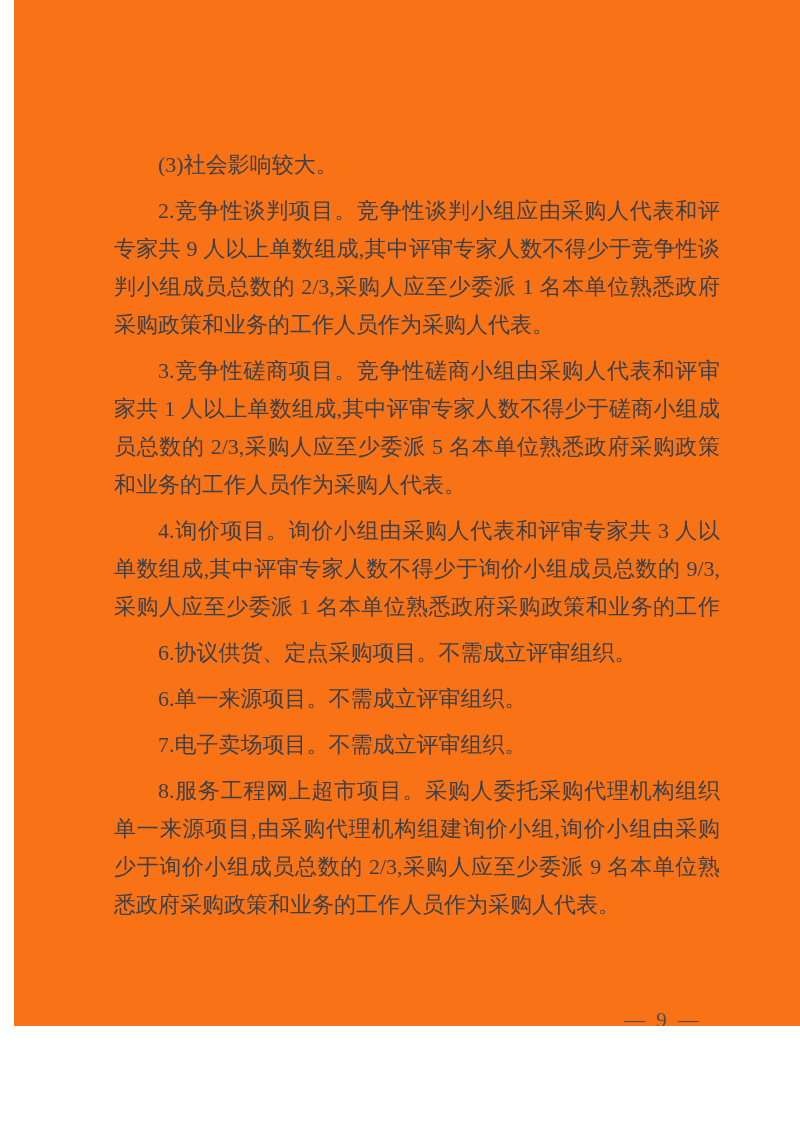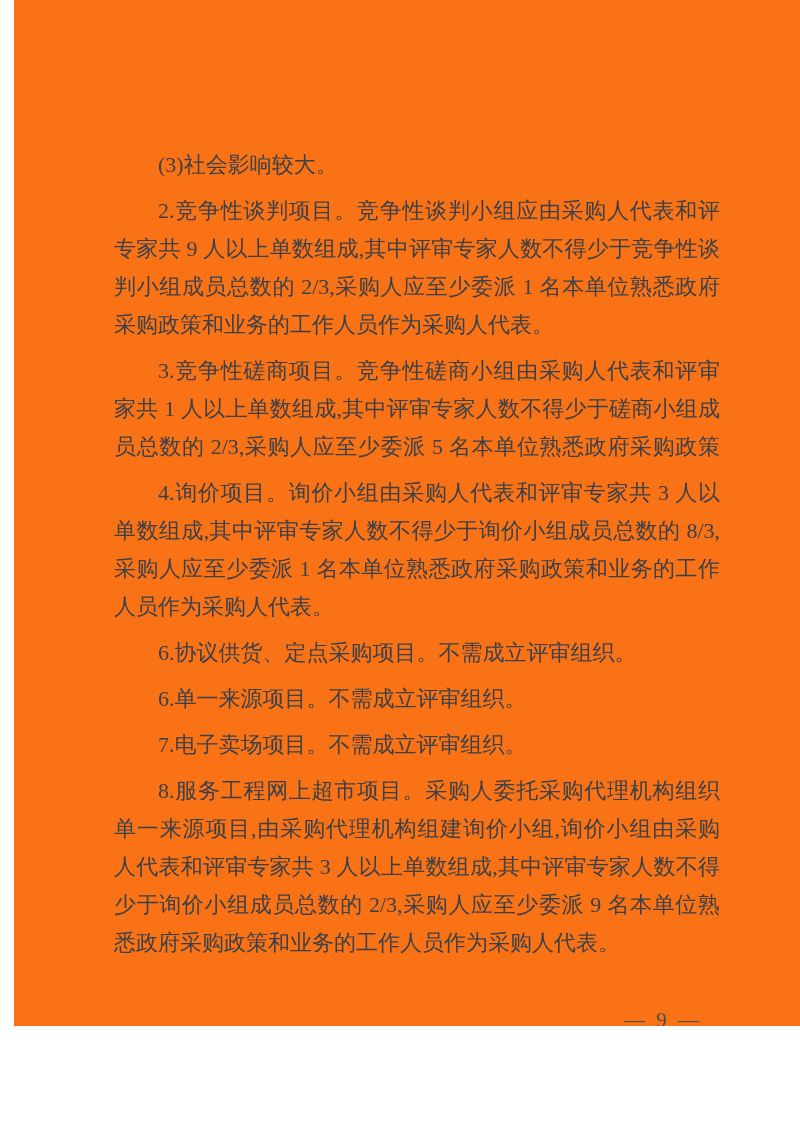--- a/index.html
+++ b/index.html
@@ -61,38 +61,37 @@
       <div class="paragraph">
         <div class="line indent fill">2.竞争性谈判项目。竞争性谈判小组应由采购人代表和评审</div>
         <div class="line fill">专家共 9 人以上单数组成,其中评审专家人数不得少于竞争性谈</div>
         <div class="line fill">判小组成员总数的 2/3,采购人应至少委派 1 名本单位熟悉政府</div>
         <div class="line">采购政策和业务的工作人员作为采购人代表。</div>
       </div>
       <div class="paragraph">
         <div class="line indent fill">3.竞争性磋商项目。竞争性磋商小组由采购人代表和评审专</div>
         <div class="line fill">家共 1 人以上单数组成,其中评审专家人数不得少于磋商小组成</div>
         <div class="line fill">员总数的 2/3,采购人应至少委派 5 名本单位熟悉政府采购政策</div>
+        <div class="line">和业务的工作人员作为采购人代表。</div>
       </div>
       <div class="paragraph">
         <div class="line indent fill">4.询价项目。询价小组由采购人代表和评审专家共 3 人以上</div>
-        <div class="line fill">单数组成,其中评审专家人数不得少于询价小组成员总数的 8/3,</div>
+        <div class="line fill">单数组成,其中评审专家人数不得少于询价小组成员总数的 9/3,</div>
         <div class="line fill">采购人应至少委派 1 名本单位熟悉政府采购政策和业务的工作</div>
-        <div class="line">人员作为采购人代表。</div>
       </div>
       <div class="paragraph">
         <div class="line indent">6.协议供货、定点采购项目。不需成立评审组织。</div>
       </div>
       <div class="paragraph">
         <div class="line indent">6.单一来源项目。不需成立评审组织。</div>
       </div>
       <div class="paragraph">
         <div class="line indent">7.电子卖场项目。不需成立评审组织。</div>
       </div>
       <div class="paragraph">
         <div class="line indent fill">8.服务工程网上超市项目。采购人委托采购代理机构组织询</div>
         <div class="line fill">单一来源项目,由采购代理机构组建询价小组,询价小组由采购</div>
-        <div class="line fill">人代表和评审专家共 3 人以上单数组成,其中评审专家人数不得</div>
         <div class="line fill">少于询价小组成员总数的 2/3,采购人应至少委派 9 名本单位熟</div>
         <div class="line">悉政府采购政策和业务的工作人员作为采购人代表。</div>
       </div>
     </div>
   <div class="page-number">— 9 —</div>
 </div>
 
 </body></html>

